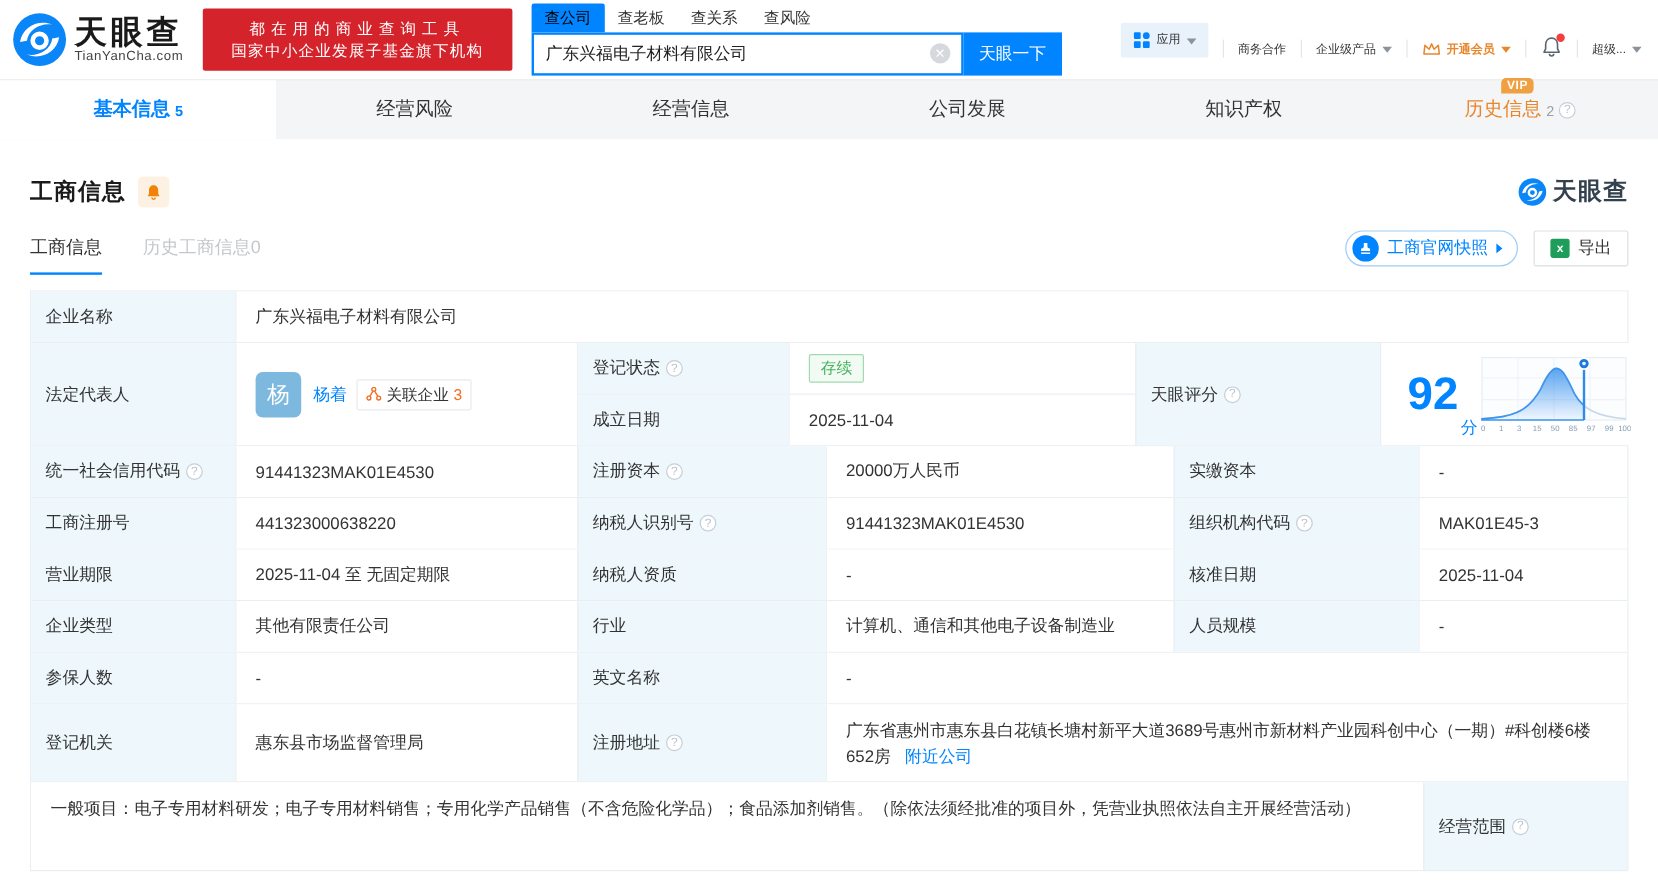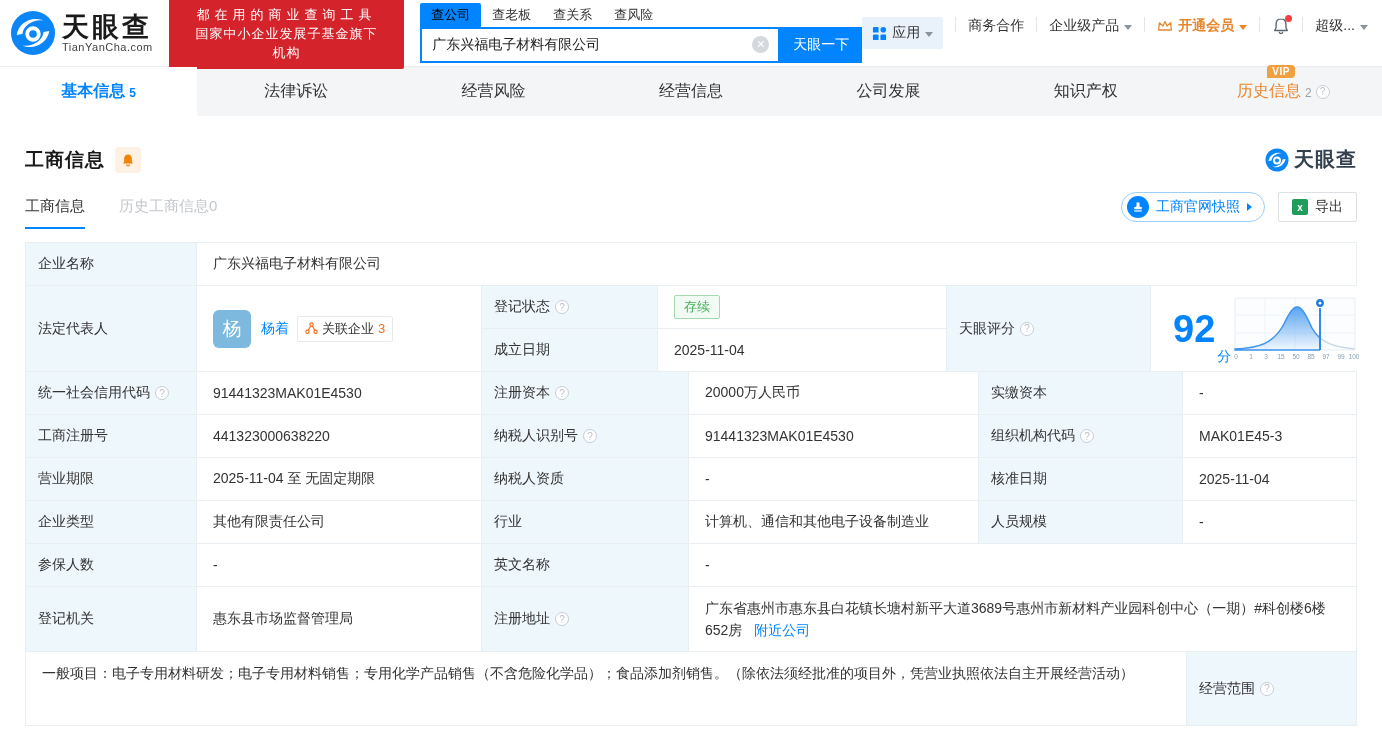--- a/index.html
+++ b/index.html
@@ -25,21 +25,21 @@
   .search-tab.active { background:#0084ff; color:#000000; border-radius:2px 2px 0 0; }
   .search-row { display:flex; }
   .input-box { width:360px; height:36px; border:2px solid #0084ff; display:flex; align-items:center; background:#fff; }
   .input-box input { flex:1; border:none; outline:none; font-size:14px; padding:0 10px; color:#222;
                      font-family:"Liberation Sans","DejaVu Sans",sans-serif; }
   .clear-icon { width:17px; height:17px; border-radius:50%; background:#d5d8dc; color:#fff; font-size:11px;
                 display:flex; align-items:center; justify-content:center; margin-right:9px; cursor:pointer; }
   .search-btn { width:82px; height:36px; background:#0084ff; color:#fff; font-size:14px; border:none; cursor:pointer;
                 font-family:"Liberation Sans","DejaVu Sans",sans-serif; }
 
-  .top-nav { margin-left:auto; display:flex; align-items:flex-start; font-size:14px; color:#333; }
+  .top-nav { margin-left:auto; display:flex; align-items:flex-end; font-size:10px; color:#333; }
   .nav-sep { width:1px; height:15px; background:#e3e6e9; margin:0 12px; }
   .nav-item { display:flex; align-items:center; gap:5px; cursor:pointer; white-space:nowrap; }
   .apps-box { background:#e9f1fa; padding:7px 10px; border-radius:2px; }
   .caret { width:0; height:0; border-left:4px solid transparent; border-right:4px solid transparent; border-top:5px solid #8a929b; margin-top:2px; }
   .caret.orange { border-top-color:#e8862c; }
   .vip-link { color:#e8862c; font-weight:bold; }
   .bell-wrap { position:relative; cursor:pointer; display:flex; }
   .red-dot { position:absolute; top:-2px; right:-2px; width:7px; height:7px; border-radius:50%; background:#f53f3f; }
 
   
@@ -201,23 +201,20 @@
         <span>超级...</span>
         <span class="caret"></span>
       </div>
     </div>
   </div>
 
   <div class="tabbar">
     <div class="tab active">
       <span>基本信息</span>
       <span class="tab-count">5</span>
-    </div>
-    <div class="tab">
-      <span>法律诉讼</span>
     </div>
     <div class="tab">
       <span>经营风险</span>
     </div>
     <div class="tab">
       <span>经营信息</span>
     </div>
     <div class="tab">
       <span>公司发展</span>
     </div>

